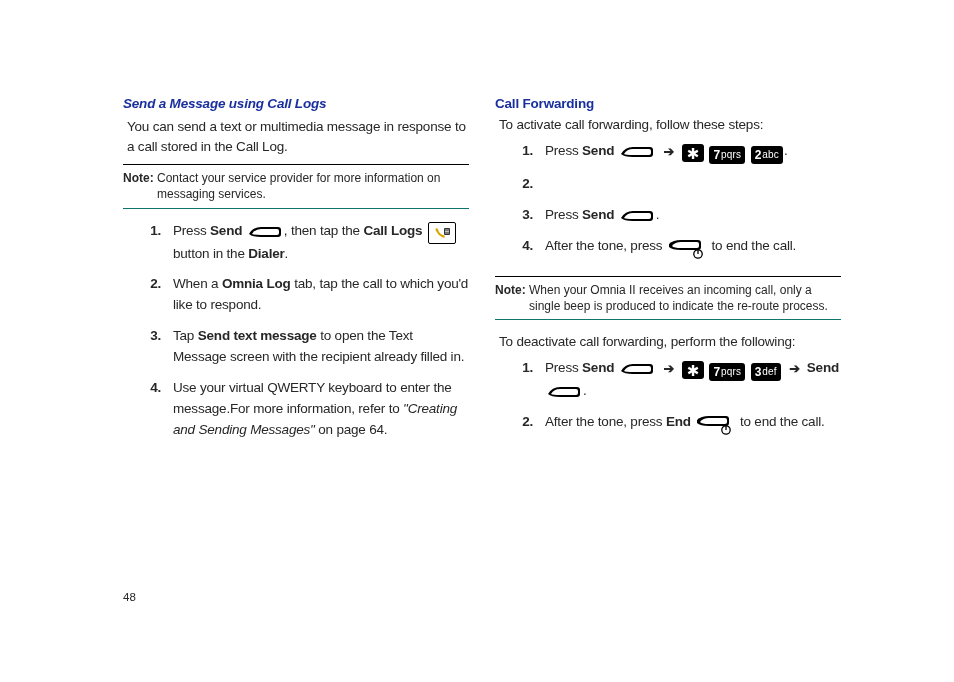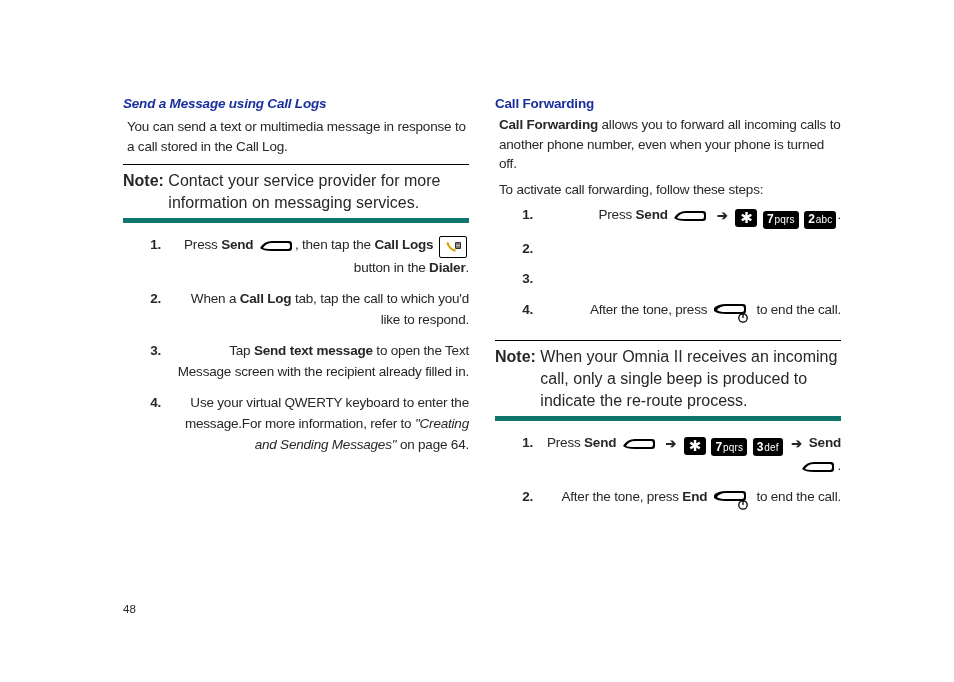--- a/index.html
+++ b/index.html
@@ -36,44 +36,44 @@
   }
   .para {
     line-height: 1.45;
     margin: 2px 0 6px 0;
     font-family: "Helvetica Neue", Arial, sans-serif;
     font-stretch: condensed;
     letter-spacing: -0.2px;
   }
   .note-block {
     border-top: 1px solid #000;
-    border-bottom: 5px solid #0f766e;
+    border-bottom: 1px solid #0f766e;
     padding: 5px 0;
-    font-size: 16px;
+    font-size: 12px;
     line-height: 1.35;
     margin: 8px 0 12px 0;
   }
   .note-block .indent { display: flex; }
   .note-block .note-label { font-weight: bold; white-space: pre; }
   ol.steps { list-style: none; padding: 0; margin: 6px 0 0 0; }
   ol.steps > li {
     display: flex;
     gap: 10px;
     margin-bottom: 10px;
     line-height: 1.55;
     font-stretch: condensed;
     letter-spacing: -0.2px;
   }
   ol.steps .num {
     font-weight: bold;
     width: 24px;
     flex: 0 0 24px;
     text-align: right;
   }
-  ol.steps .body { flex: 1 1 auto; padding-left: 2px; text-align: right; }
+  ol.steps .body { flex: 1 1 auto; padding-left: 2px; }
   .b { font-weight: bold; }
   .i { font-style: italic; }
   .send-key {
     display: inline-block;
     vertical-align: -3px;
     margin: 0 2px;
   }
   .send-key svg { display: block; }
   .call-logs {
     display:inline-flex;align-items:center;justify-content:center;
@@ -90,21 +90,21 @@
   .num-key .n { font-size:12px;font-weight:bold;padding-right:1px; }
   .num-key .l { font-size:10px;letter-spacing:0.2px; }
   .arrow {
     display:inline-block;font-weight:bold;margin:0 4px;font-size:13px;letter-spacing:-1px;
     vertical-align:-1px;
   }
   .end-key {
     display:inline-block;vertical-align:-9px;margin:0 2px;
   }
   .page-num {
-    position:absolute;left:123px;bottom:67px;font-size:11.5px;
+    position:absolute;left:123px;bottom:79px;font-size:11.5px;
   }
 </style>
 </head>
 <body>
 
 <div class="page">
 
   <div class="col">
     <div class="h-blue-italic">Send a Message using Call Logs</div>
     <div class="para" style="margin-left:4px;">You can send a text or multimedia message in response to a call stored in the Call Log.</div>
@@ -134,38 +134,35 @@
                 <line x1="12" y1="4" x2="16" y2="4" stroke="#fff" stroke-width="0.7"></line>
                 <line x1="12" y1="5.5" x2="16" y2="5.5" stroke="#fff" stroke-width="0.7"></line>
                 <line x1="12" y1="7" x2="16" y2="7" stroke="#fff" stroke-width="0.7"></line>
               </svg>
           </span>
           <span> button in the </span><span class="b">Dialer</span><span>.</span>
         </span>
       </li>
       <li>
         <span class="num">2.</span>
-        <span class="body"><span>When a </span><span class="b">Call Log</span><span> tab, tap the call to which you'd like to respond.</span></span>
+        <span class="body"><span>When a </span><span class="b">Omnia Log</span><span> tab, tap the call to which you'd like to respond.</span></span>
       </li>
       <li>
         <span class="num">3.</span>
         <span class="body"><span>Tap </span><span class="b">Send text message</span><span> to open the Text Message screen with the recipient already filled in.</span></span>
       </li>
       <li>
         <span class="num">4.</span>
         <span class="body"><span>Use your virtual QWERTY keyboard to enter the message.For more information, refer to </span><span class="i">"Creating and Sending Messages" </span><span> on page 64.</span></span>
       </li>
     </ol>
   </div>
 
   <div class="col">
     <div class="h-blue">Call Forwarding</div>
-    <div class="para" style="margin-left:4px;">
-      <span class="b">Call Forwarding</span><span> allows you to forward all incoming calls to another phone number, even when your phone is turned off.</span>
-    </div>
     <div class="para" style="margin-left:4px;">To activate call forwarding, follow these steps:</div>
 
     <ol class="steps" style="margin-left:14px;">
       <li>
         <span class="num">1.</span>
         <span class="body">
           <span>Press </span><span class="b">Send</span>
           <span class="send-key"><svg width="34" height="14">
                 <path d="M1 10 Q 5 3 13 3 L30 3 Q33 3 33 6 L33 10 Q33 13 30 13 L13 13 Q4 13 1 10 Z" fill="#000"></path>
                 <path d="M4 10 Q 7 5 13 5 L29 5 Q31 5 31 7 L31 9 Q31 11 29 11 L13 11 Q6 11 4 10 Z" fill="#fff"></path>
@@ -180,20 +177,27 @@
               <span class="n">2</span>
               <span class="l">abc</span>
             </span><span>.</span>
         </span>
       </li>
       <li>
         <span class="num">2.</span>
       </li>
       <li>
         <span class="num">3.</span>
+        <span class="body">
+          <span>Press </span><span class="b">Send</span>
+          <span class="send-key"><svg width="34" height="14">
+                <path d="M1 10 Q 5 3 13 3 L30 3 Q33 3 33 6 L33 10 Q33 13 30 13 L13 13 Q4 13 1 10 Z" fill="#000"></path>
+                <path d="M4 10 Q 7 5 13 5 L29 5 Q31 5 31 7 L31 9 Q31 11 29 11 L13 11 Q6 11 4 10 Z" fill="#fff"></path>
+              </svg></span><span>.</span>
+        </span>
       </li>
       <li>
         <span class="num">4.</span>
         <span class="body">
           <span>After the tone, press </span>
           <span class="end-key"><svg width="38" height="22">
                 <path d="M1 7 Q 5 3 13 3 L30 3 Q33 3 33 6 L33 10 Q33 13 30 13 L13 13 Q4 13 1 10 Z" fill="#000"></path>
                 <path d="M4 9 Q 7 5 13 5 L29 5 Q31 5 31 7 L31 9 Q31 11 29 11 L13 11 Q6 11 4 9 Z" fill="#fff"></path>
                 <circle cx="30" cy="17" r="4.2" fill="none" stroke="#000" stroke-width="1.3"></circle>
                 <line x1="30" y1="12" x2="30" y2="17" stroke="#000" stroke-width="1.3"></line>
@@ -203,20 +207,21 @@
       </li>
     </ol>
 
     <div class="note-block">
       <div class="indent">
         <span class="note-label">Note: </span>
         <span>When your Omnia II receives an incoming call, only a single beep is produced to indicate the re-route process.</span>
       </div>
     </div>
 
+    <div class="para" style="margin-left:4px;">To deactivate call forwarding, perform the following:</div>
 
     <ol class="steps" style="margin-left:14px;">
       <li>
         <span class="num">1.</span>
         <span class="body">
           <span>Press </span><span class="b">Send</span>
           <span class="send-key"><svg width="34" height="14">
                 <path d="M1 10 Q 5 3 13 3 L30 3 Q33 3 33 6 L33 10 Q33 13 30 13 L13 13 Q4 13 1 10 Z" fill="#000"></path>
                 <path d="M4 10 Q 7 5 13 5 L29 5 Q31 5 31 7 L31 9 Q31 11 29 11 L13 11 Q6 11 4 10 Z" fill="#fff"></path>
               </svg></span>

